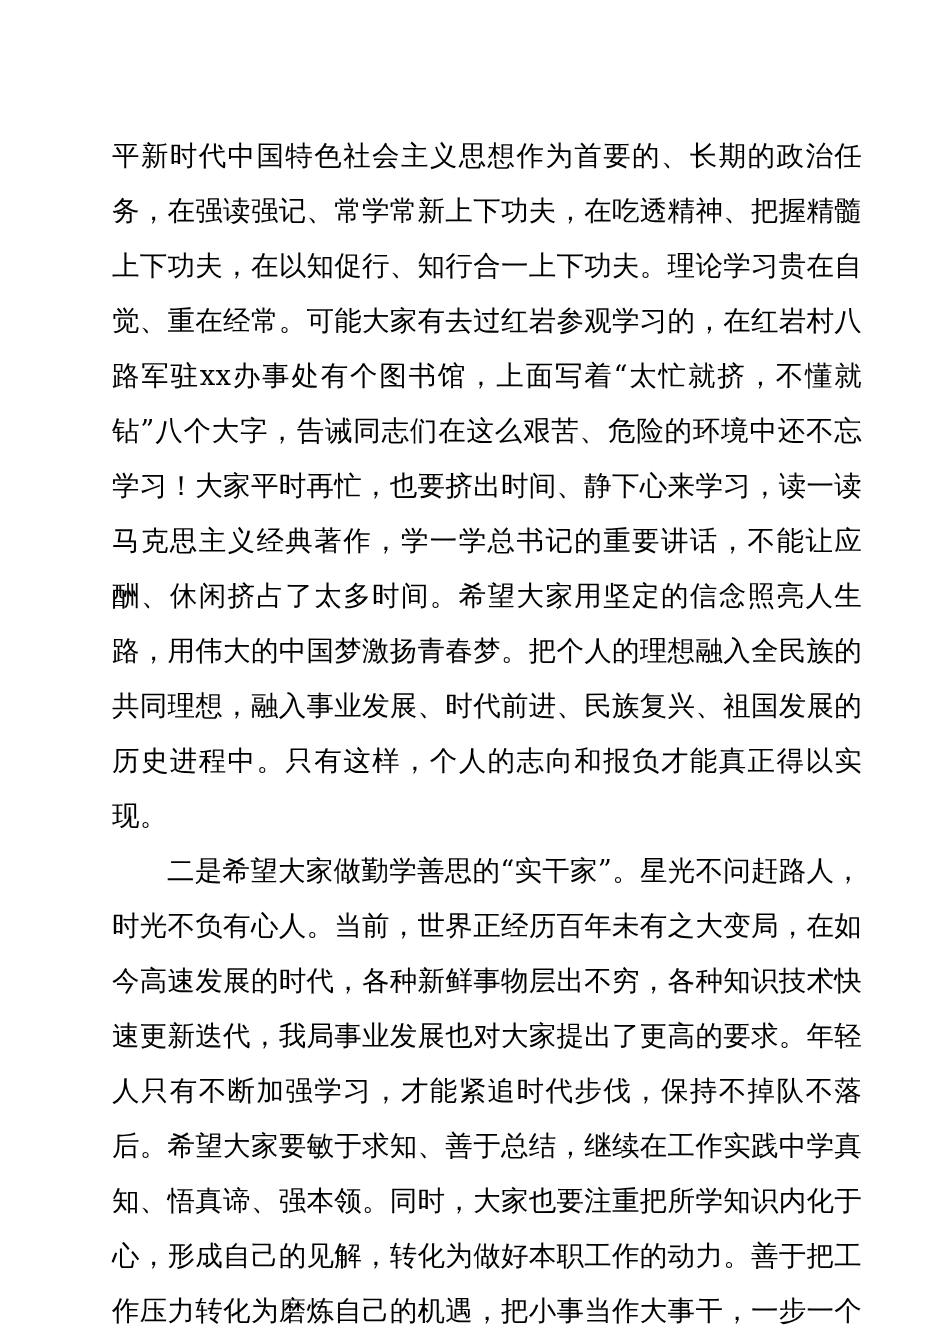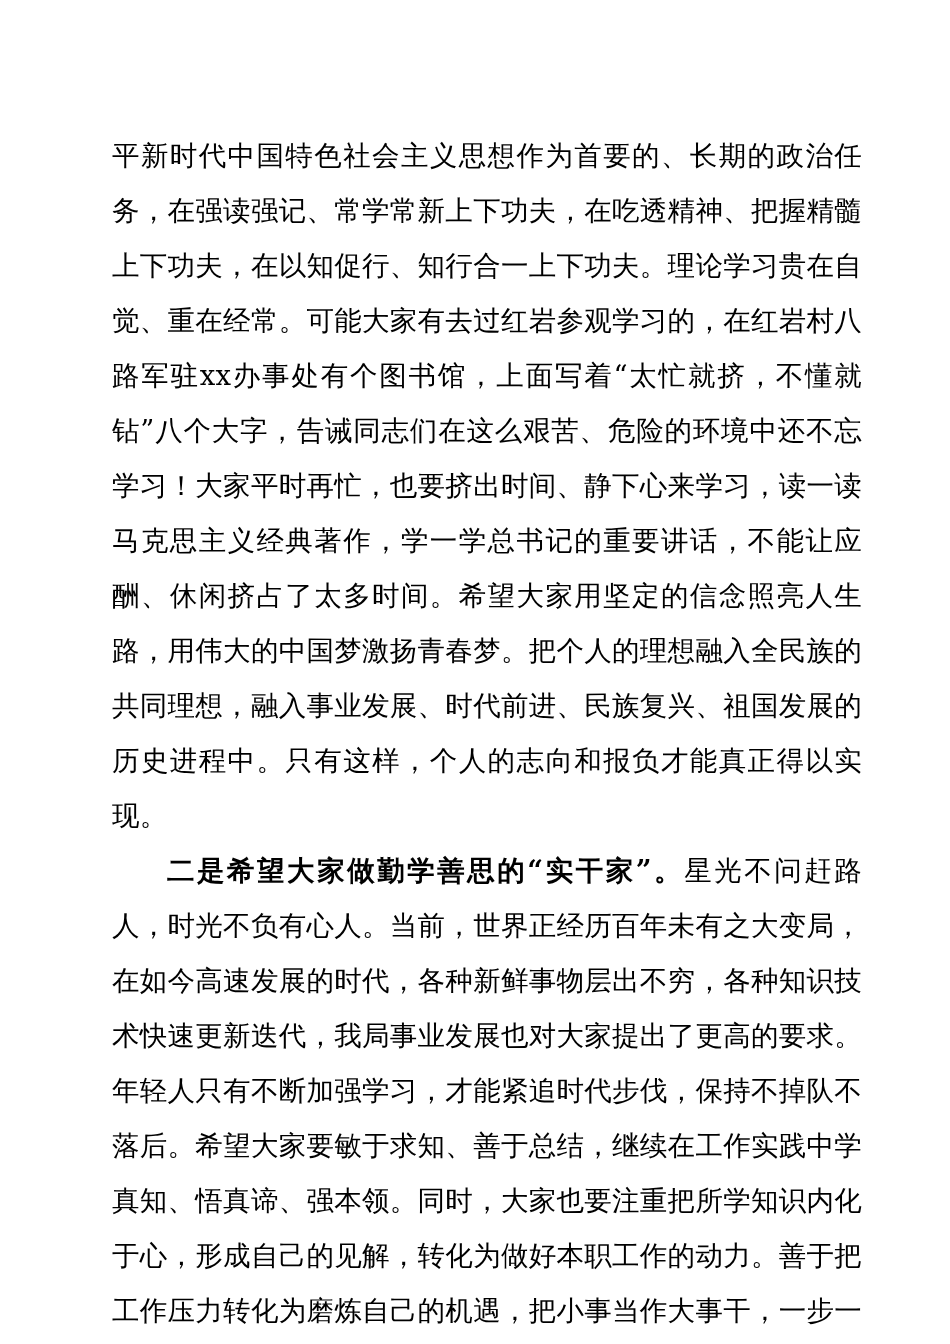--- a/index.html
+++ b/index.html
@@ -33,21 +33,21 @@
     margin: 0;
     padding: 0;
   }
   .para + .para {
     margin-top: 0;
   }
   .indent {
     text-indent: 2em;
   }
   .bold {
-    font-weight: bold;
+    font-weight: normal;
   }
 </style>
 </head>
 <body>
 
 <div class="page">
   <div class="doc-body">
 
     <p class="para">
       <span>平新时代中国特色社会主义思想作为首要的、长期的政治任务，在强读强记、常学常新上下功夫，在吃透精神、把握精髓上下功夫，在以知促行、知行合一上下功夫。理论学习贵在自觉、重在经常。可能大家有去过红岩参观学习的，在红岩村八路军驻xx办事处有个图书馆，上面写着“太忙就挤，不懂就钻”八个大字，告诫同志们在这么艰苦、危险的环境中还不忘学习！大家平时再忙，也要挤出时间、静下心来学习，读一读马克思主义经典著作，学一学总书记的重要讲话，不能让应酬、休闲挤占了太多时间。希望大家用坚定的信念照亮人生路，用伟大的中国梦激扬青春梦。把个人的理想融入全民族的共同理想，融入事业发展、时代前进、民族复兴、祖国发展的历史进程中。只有这样，个人的志向和报负才能真正得以实现。</span>

